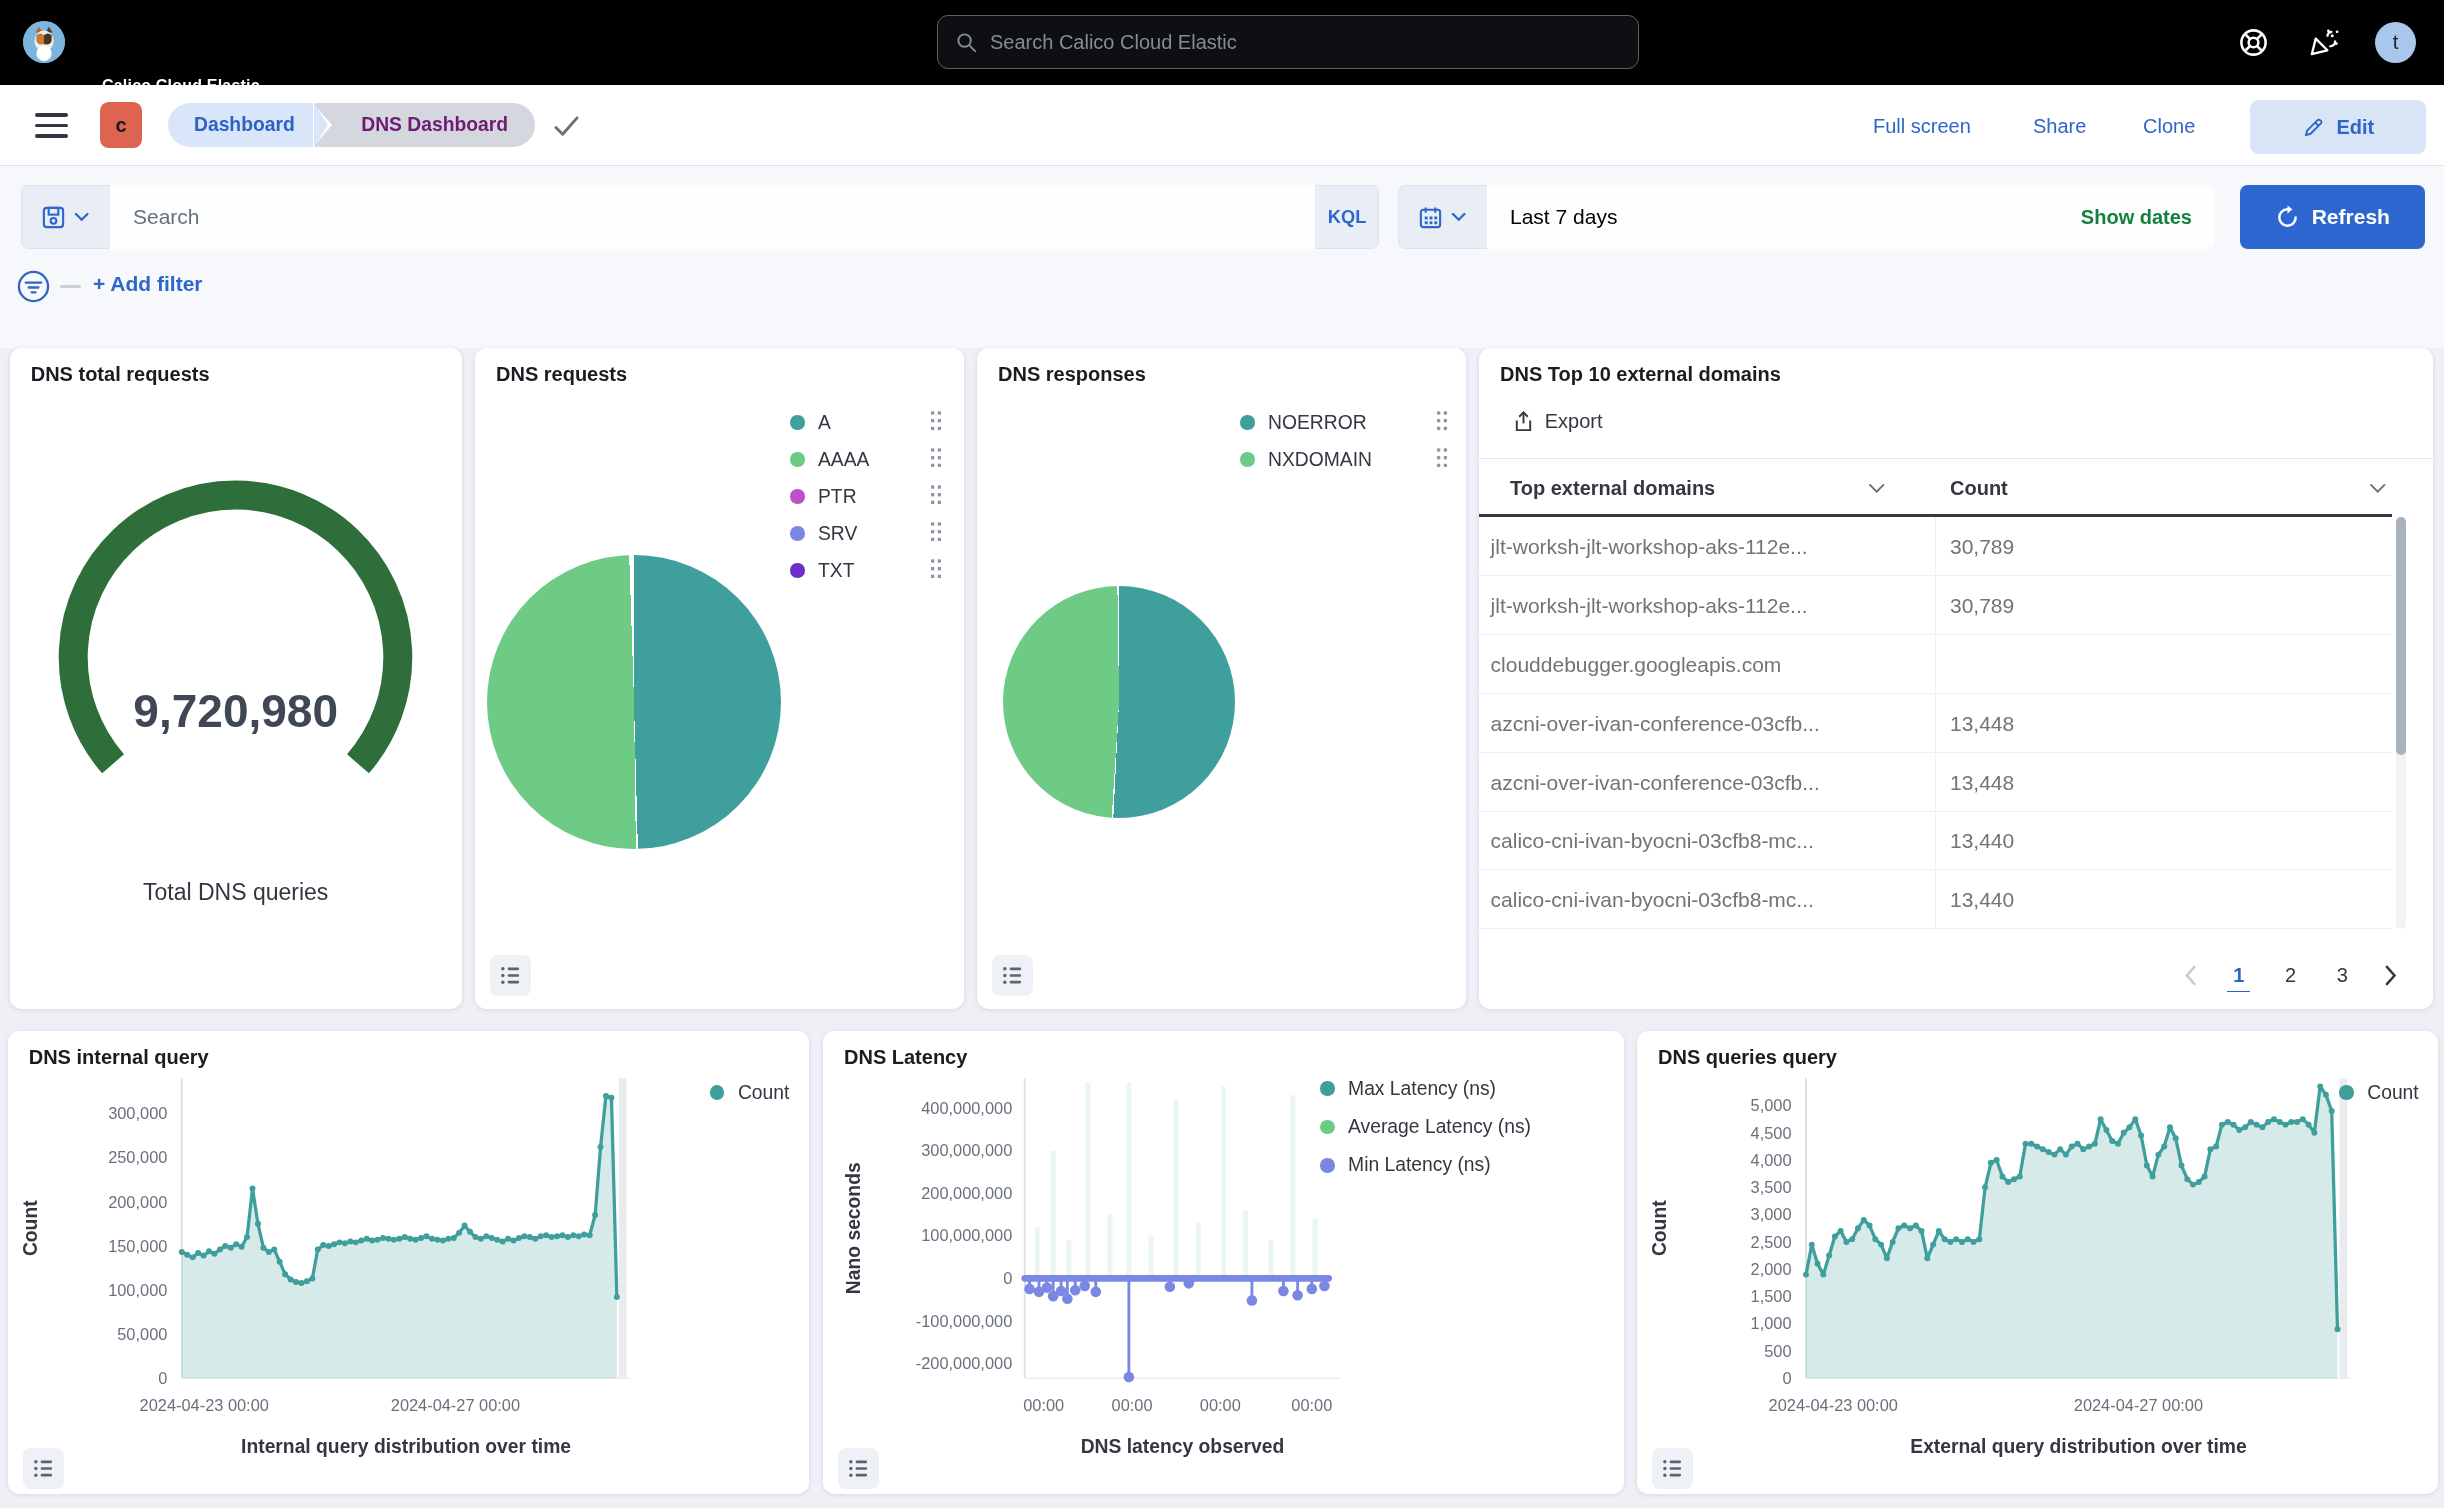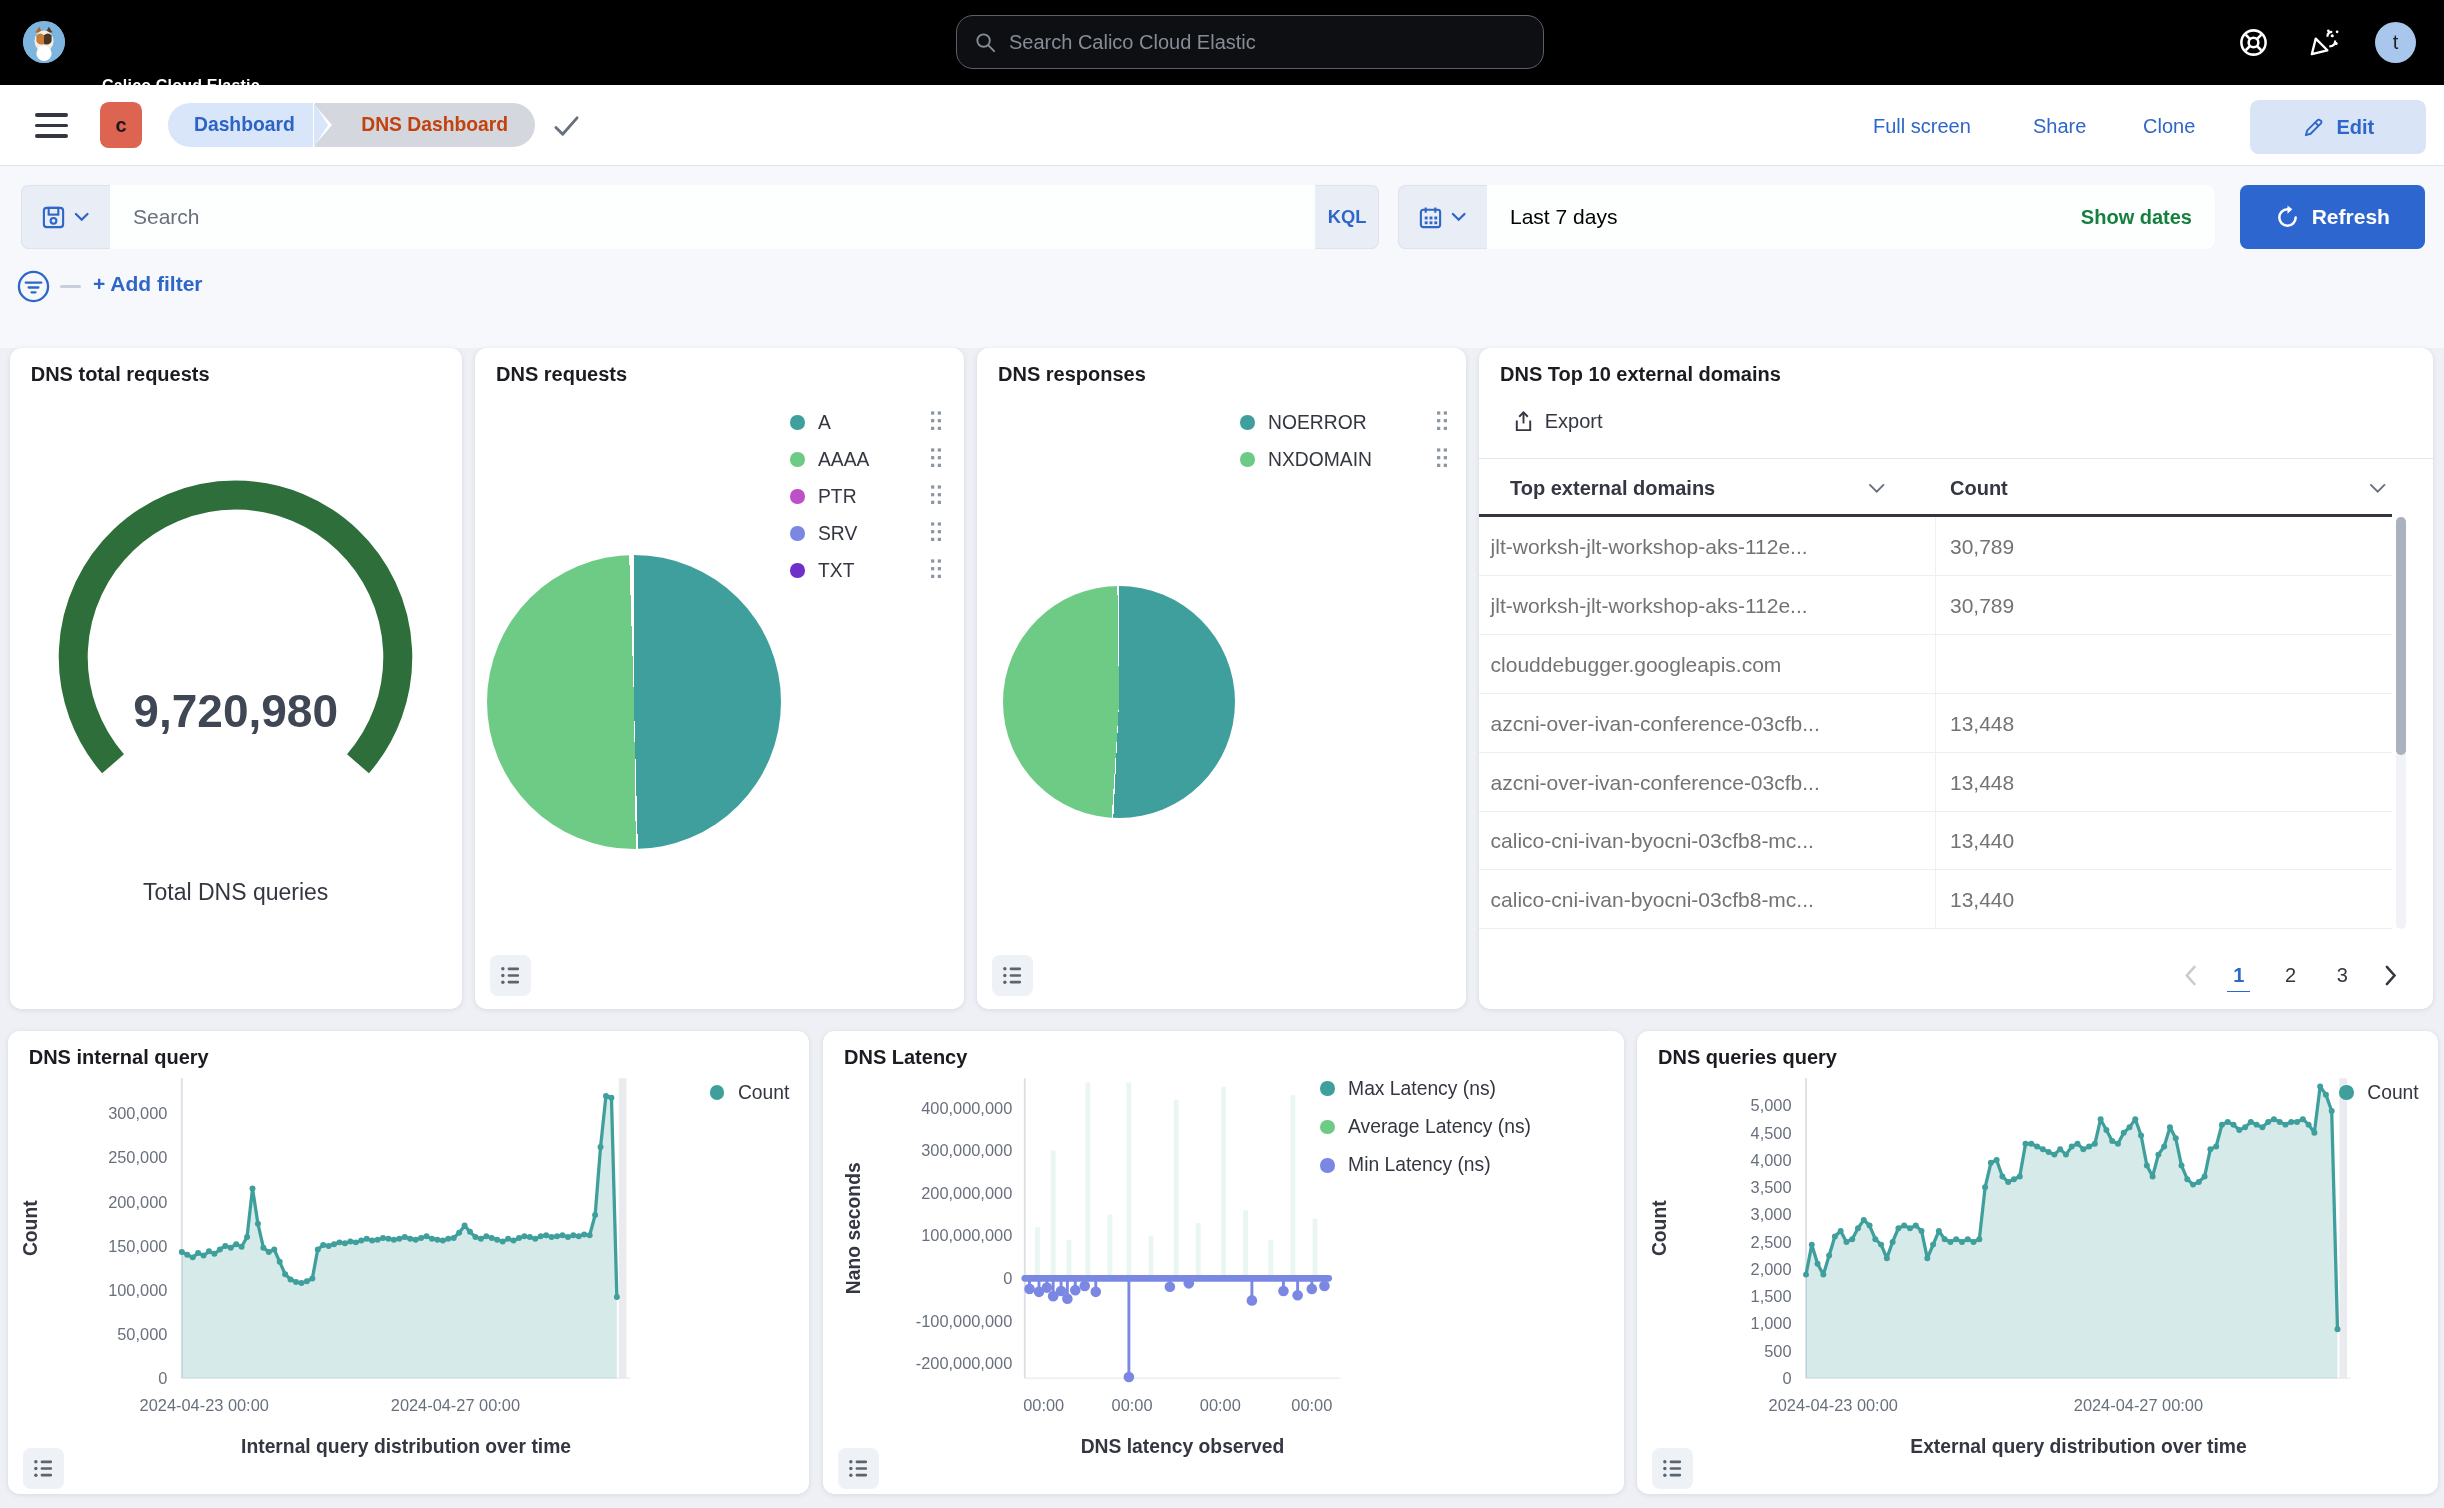--- a/index.html
+++ b/index.html
@@ -4,39 +4,39 @@
 <style>
   *{margin:0;padding:0;box-sizing:border-box;}
   html,body{width:2445px;height:1508px;overflow:hidden;background:#eef0f5;
     font-family:"Liberation Sans","DejaVu Sans",sans-serif;color:#343741;}
   #app{position:relative;width:2445px;height:1508px;}
 
   
   .topbar{position:absolute;left:0;top:0;width:2445px;height:85px;background:#000;display:flex;align-items:center;}
   .logo{position:absolute;left:23px;top:21px;width:42px;height:42px;border-radius:50%;background:#7db5de;overflow:hidden;}
   .topbar-title{position:absolute;left:102px;top:0;height:105px;display:flex;align-items:center;color:#fff;font-size:16px;font-weight:700;letter-spacing:0.2px;margin-top:33px;}
-  .top-search{position:absolute;left:937px;top:15.4px;width:588px;height:54px;border:1px solid #5b6068;border-radius:17px;
-    background:#0d0f12;display:flex;align-items:center;padding:0 17.4px;gap:11.6px;margin-left:19px;}
+  .top-search{position:absolute;left:937px;top:15.4px;width:702px;height:54px;border:1px solid #5b6068;border-radius:11px;
+    background:#0d0f12;display:flex;align-items:center;padding:0 17.4px;gap:11.6px;}
   .top-search input{flex:1;background:transparent;border:none;outline:none;color:#c8ccd3;font-size:20px;font-family:inherit;}
   .top-search input::placeholder{color:#868c96;}
   .top-icon{position:absolute;top:21px;width:42px;height:42px;display:flex;align-items:center;justify-content:center;cursor:pointer;}
   .avatar{position:absolute;left:2375px;top:22px;width:41px;height:41px;border-radius:50%;background:#a9c7ec;
     display:flex;align-items:center;justify-content:center;font-size:20px;color:#1d1f23;cursor:pointer;}
 
   
   .navbar{position:absolute;left:0;top:85px;width:2445px;height:81px;background:#fff;border-bottom:1px solid #e0e4ea;}
   .hamburger{position:absolute;left:35px;top:23px;width:33px;height:35px;display:flex;flex-direction:column;justify-content:center;gap:6.8px;cursor:pointer;}
   .hamburger span{display:block;height:3.9px;border-radius:1.9px;background:#343741;}
   .space-badge{position:absolute;left:100px;top:17.4px;width:42px;height:46px;border-radius:8.7px;background:#dd6450;
     display:flex;align-items:center;justify-content:center;font-size:20px;font-weight:600;color:#18191c;cursor:pointer;}
   .crumb{position:absolute;top:18.3px;height:44px;display:flex;align-items:center;font-size:19.3px;font-weight:600;cursor:pointer;}
   .crumb1{left:168px;width:145px;background:#d9e6f9;color:#2c63c4;border-radius:22px 0 0 22px;justify-content:center;padding-left:7.7px;}
   .crumb1::before{content:"";position:absolute;right:-19.3px;top:0;border-top:22px solid transparent;border-bottom:22px solid transparent;border-left:19.3px solid #fff;z-index:2;}
   .crumb1::after{content:"";position:absolute;right:-14.5px;top:0;border-top:22px solid transparent;border-bottom:22px solid transparent;border-left:14.5px solid #d9e6f9;z-index:3;}
-  .crumb2{left:315px;width:220px;background:#d4d7de;color:#c2410c;border-radius:0 22px 22px 0;justify-content:center;padding-left:19.3px;z-index:1;}
+  .crumb2{left:315px;width:220px;background:#d4d7de;color:#701a75;border-radius:0 22px 22px 0;justify-content:center;padding-left:19.3px;z-index:1;}
   .crumb-check{position:absolute;left:552px;top:29px;cursor:pointer;}
   .nav-link{position:absolute;top:24px;font-size:20px;font-weight:500;color:#2e66c9;cursor:pointer;height:35px;display:flex;align-items:center;}
   .edit-btn{position:absolute;left:2250px;top:100px;width:176px;height:54px;border-radius:8.7px;background:#d9e5f7;color:#2e66c9;
     display:flex;align-items:center;justify-content:center;gap:11.6px;font-size:20px;font-weight:600;cursor:pointer;}
 
   
   .querystrip{position:absolute;left:0;top:166px;width:2445px;height:182px;background:#f7f8fb;}
   .control{position:absolute;top:185px;height:64px;border-radius:7.7px;background:#e9edf6;display:flex;align-items:stretch;overflow:hidden;box-shadow:0 0 0 1px #dde3ee inset;}
   .ctl-search{left:21px;width:1358px;}
   .ctl-date{left:1398px;width:817px;}

